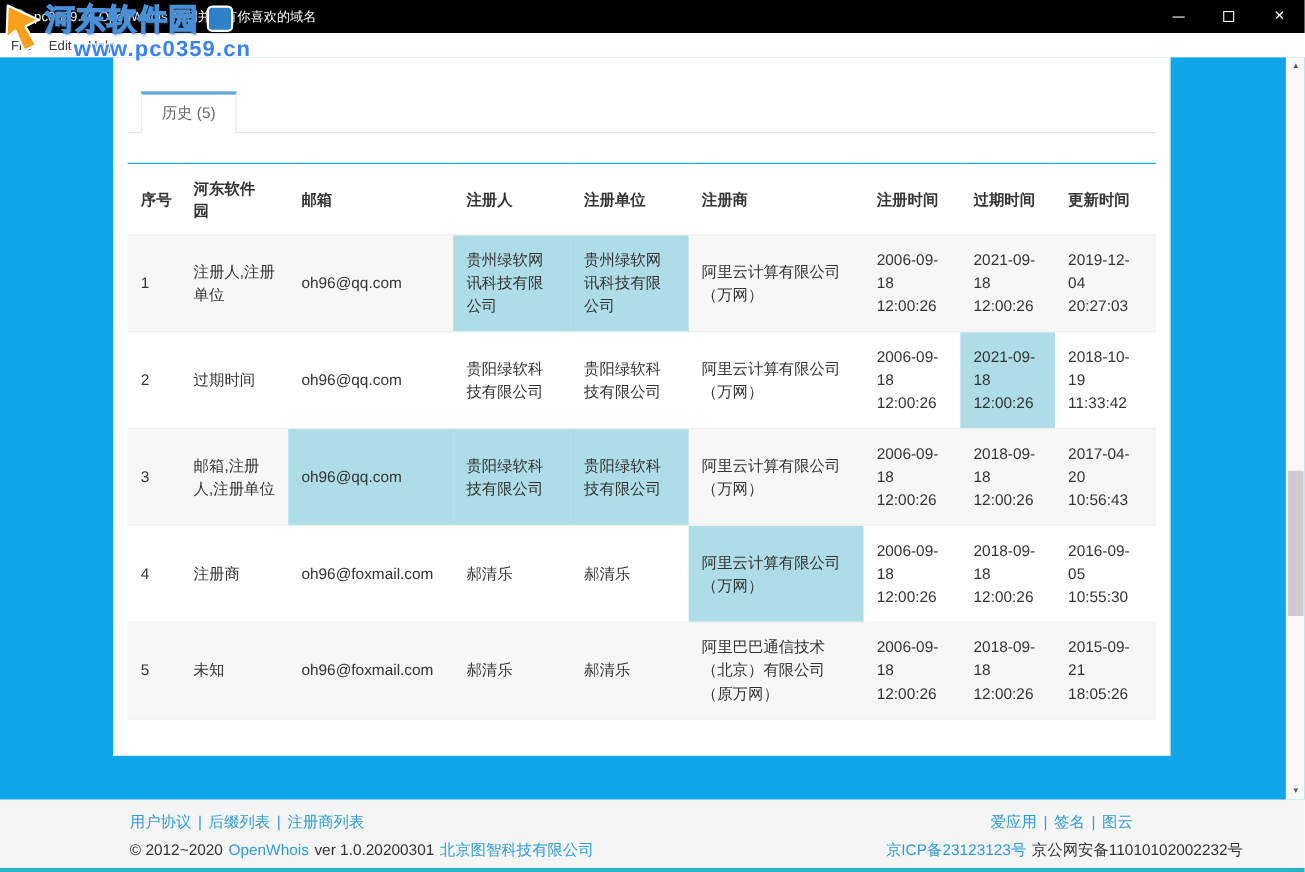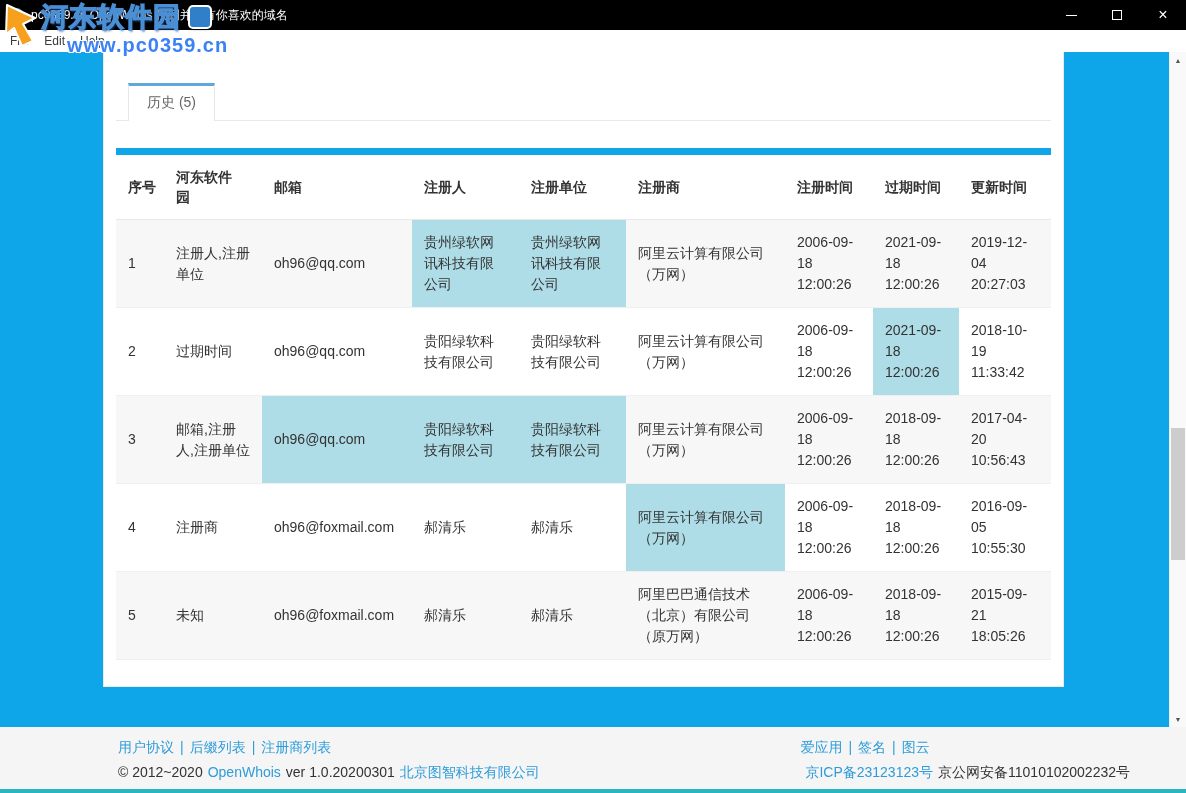--- a/index.html
+++ b/index.html
@@ -42,21 +42,21 @@
   .content { position:absolute; top:52px; left:0; width:1186px; height:675px; background:#0ea5e9; }
   .card { position:absolute; top:0; left:103px; width:961px; height:635px; background:#fff;
     border:1px solid #e9e9e9; border-top:none; padding:0 12px; }
 
   .tabbar { margin-top:32px; height:37px; position:relative; border-bottom:1px solid #e8e8e8; }
   .tab { position:absolute; left:12px; bottom:-1px; height:38px; background:#fff;
     border:1px solid #e8e8e8; border-top:3px solid #5FA8DC; border-bottom:none;
     padding:0 18px; line-height:33px; font-size:14px; color:#666; }
 
   table { width:935px; table-layout:fixed; border-collapse:collapse; margin-top:27px;
-    border-top:7px solid #0ea5e9; }
+    border-top:1px solid #0ea5e9; }
   th { font-size:14px; font-weight:bold; color:#333; text-align:left; vertical-align:middle;
     padding:12px; height:62px; line-height:20px; border-bottom:1px solid #e9e9e9; }
   td { font-size:14px; color:#333; text-align:left; vertical-align:middle;
     padding:12px; height:88px; line-height:21px; border-bottom:1px solid #efefef; }
   th.c-no, td.c-no { padding-left:12px; padding-right:6px; }
   th.c-change { padding-right:30px; }
   tbody tr:nth-child(odd) { background:#f7f7f7; }
   td.hl { background:#AEDDE7; }
 
   
@@ -64,21 +64,21 @@
     background:#f9f9f9; border-left:1px solid #eeeeee; }
   .sb-arrow { height:16px; width:100%; display:flex; align-items:center; justify-content:center;
     font-size:7px; color:#555; }
   .sb-arrow-down { position:absolute; bottom:0; left:0; }
   .sb-thumb { position:absolute; top:376px; left:1px; width:14px; height:132px; background:#cdcdcd; }
 
   
   .footer { position:absolute; top:727px; left:0; width:1186px; height:62px; background:#f5f5f5;
     padding:8px 56px 0 118px; display:flex; justify-content:space-between; font-size:14px; color:#333; }
   .f-line { line-height:25px; white-space:nowrap; }
-  .f-right { text-align:left; }
+  .f-right { text-align:center; }
   .link { color:#2E9CD9; cursor:pointer; }
   .sep { color:#2E9CD9; margin:0 6px; }
   .f-copy span { margin-right:5px; }
   .f-icp span { margin-left:5px; }
 
   .bottom-strip { position:absolute; top:789px; left:0; width:1186px; height:4px; background:#2AB5C5; }
 </style>
 </head>
 <body>
 

